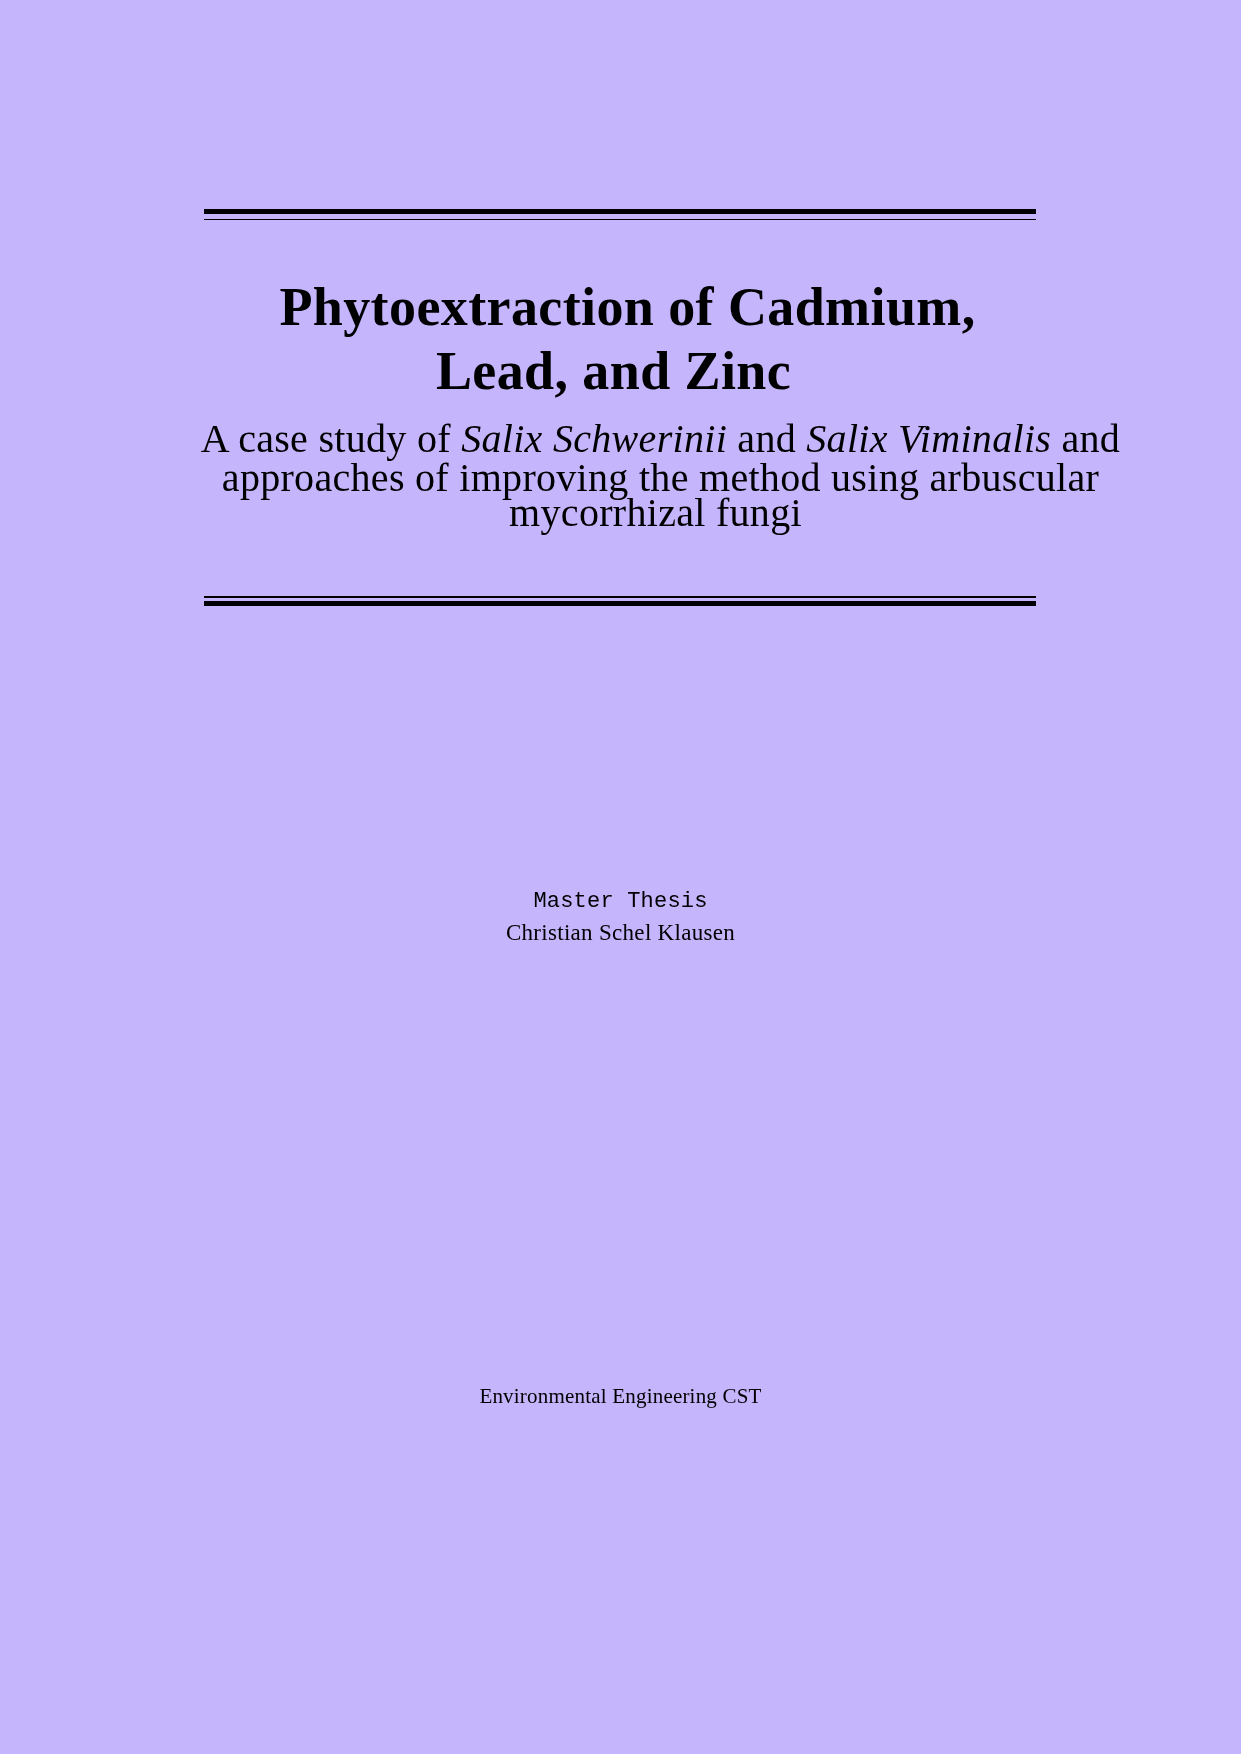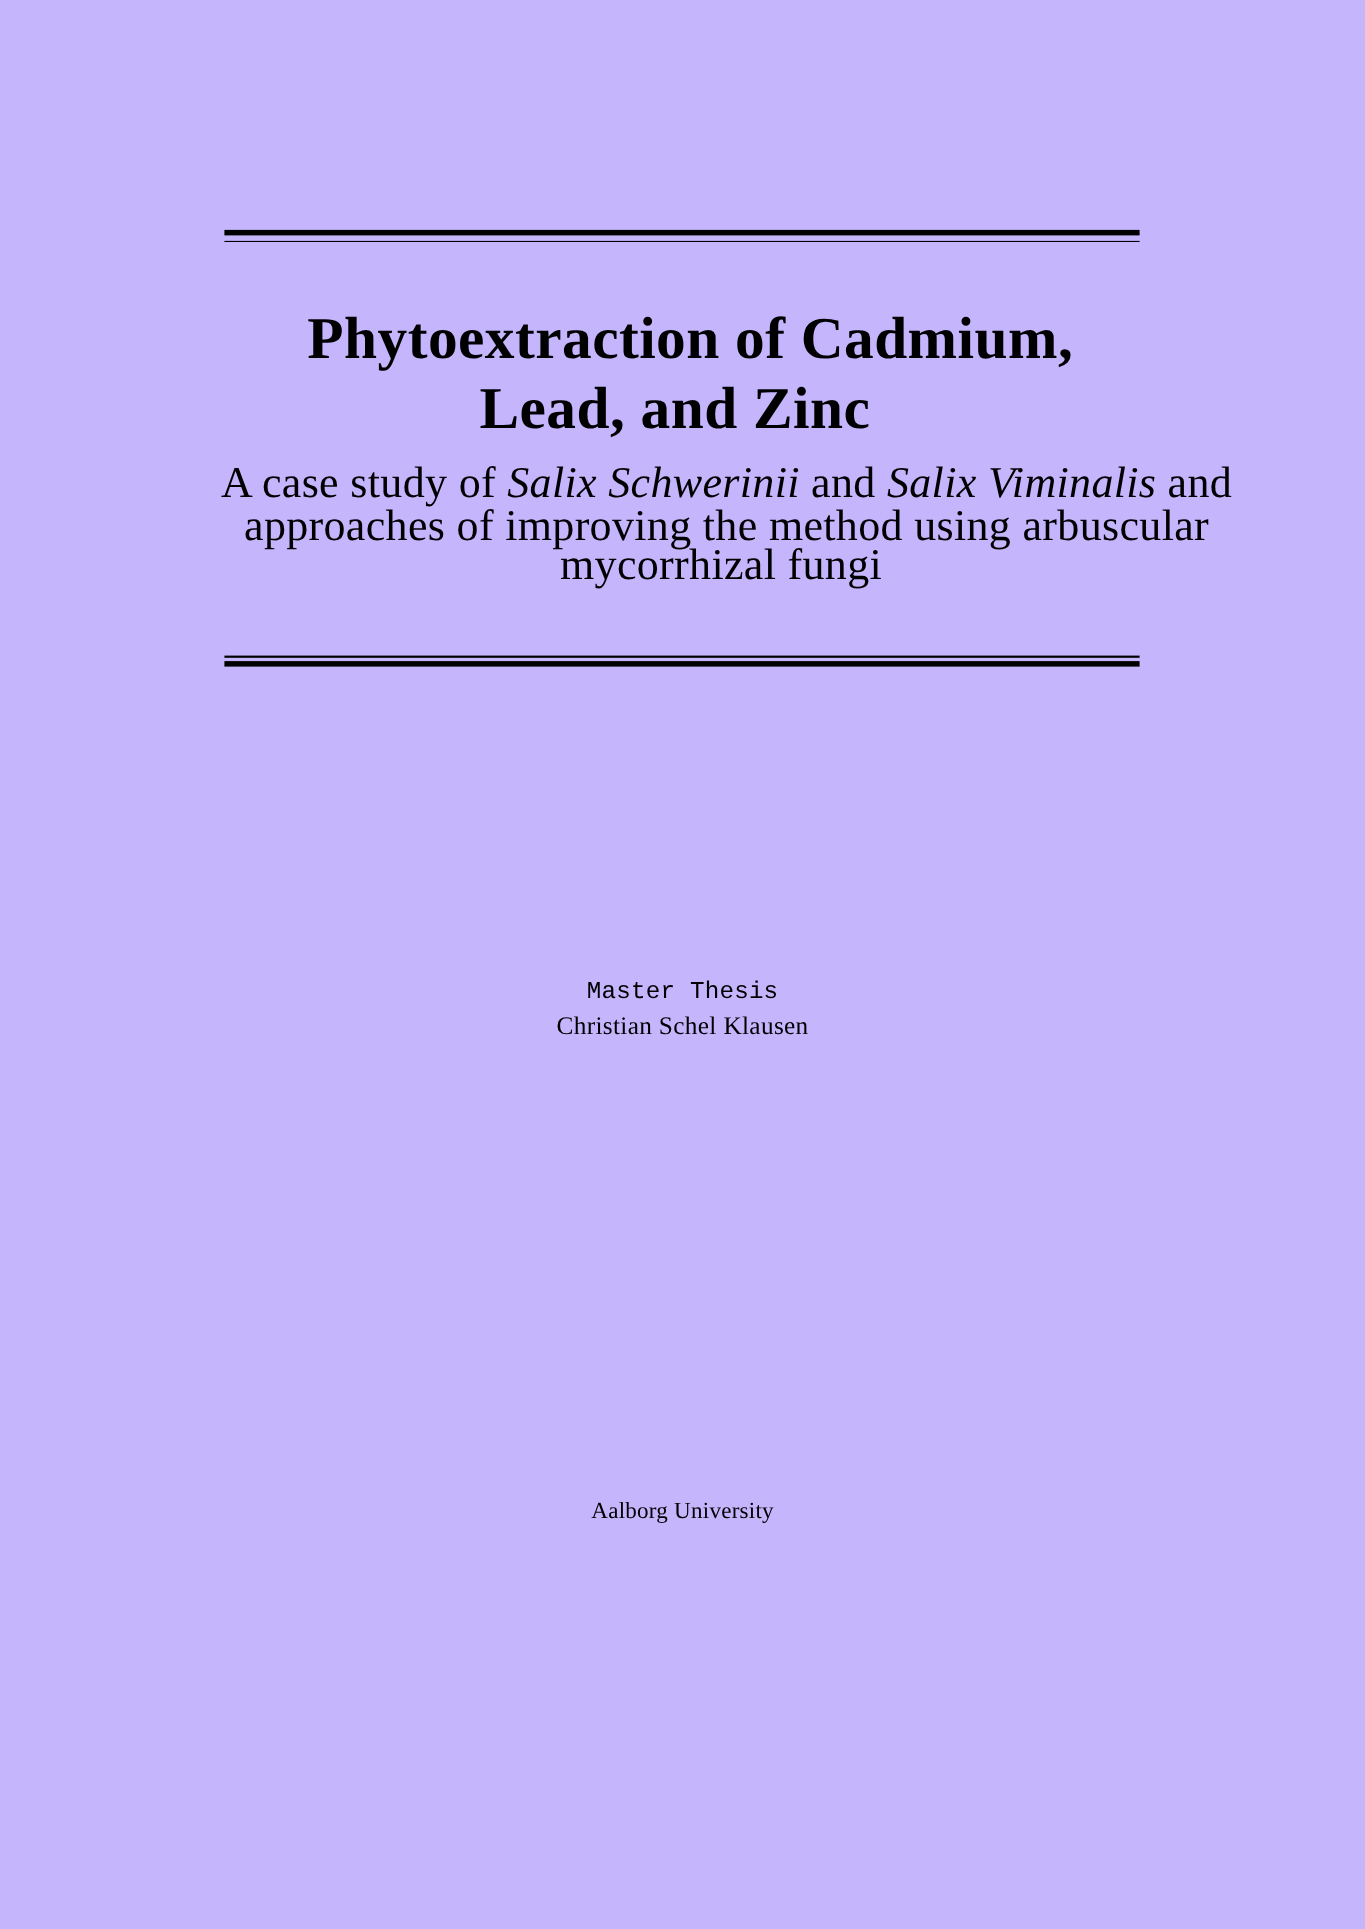--- a/index.html
+++ b/index.html
@@ -83,15 +83,15 @@
   </div>
   <div class="line subtitle" style="top:460px;">approaches of improving the method using arbuscular</div>
   <div class="line subtitle" style="top:495px; left:-5px;">mycorrhizal fungi</div>
 
   <div class="rule thin" style="top:596px;"></div>
   <div class="rule thick" style="top:601px;"></div>
 
   <div class="line thesis-label" style="top:889px;font-family:Liberation Mono, monospace;">Master Thesis</div>
   <div class="line author" style="top:916px;">Christian Schel Klausen</div>
 
-  <div class="line affil" style="top:1361px;">Aalborg University</div>
+  <div class="line affil" style="top:1384px;">Environmental Engineering CST</div>
 
 </div>
 
 </body></html>

